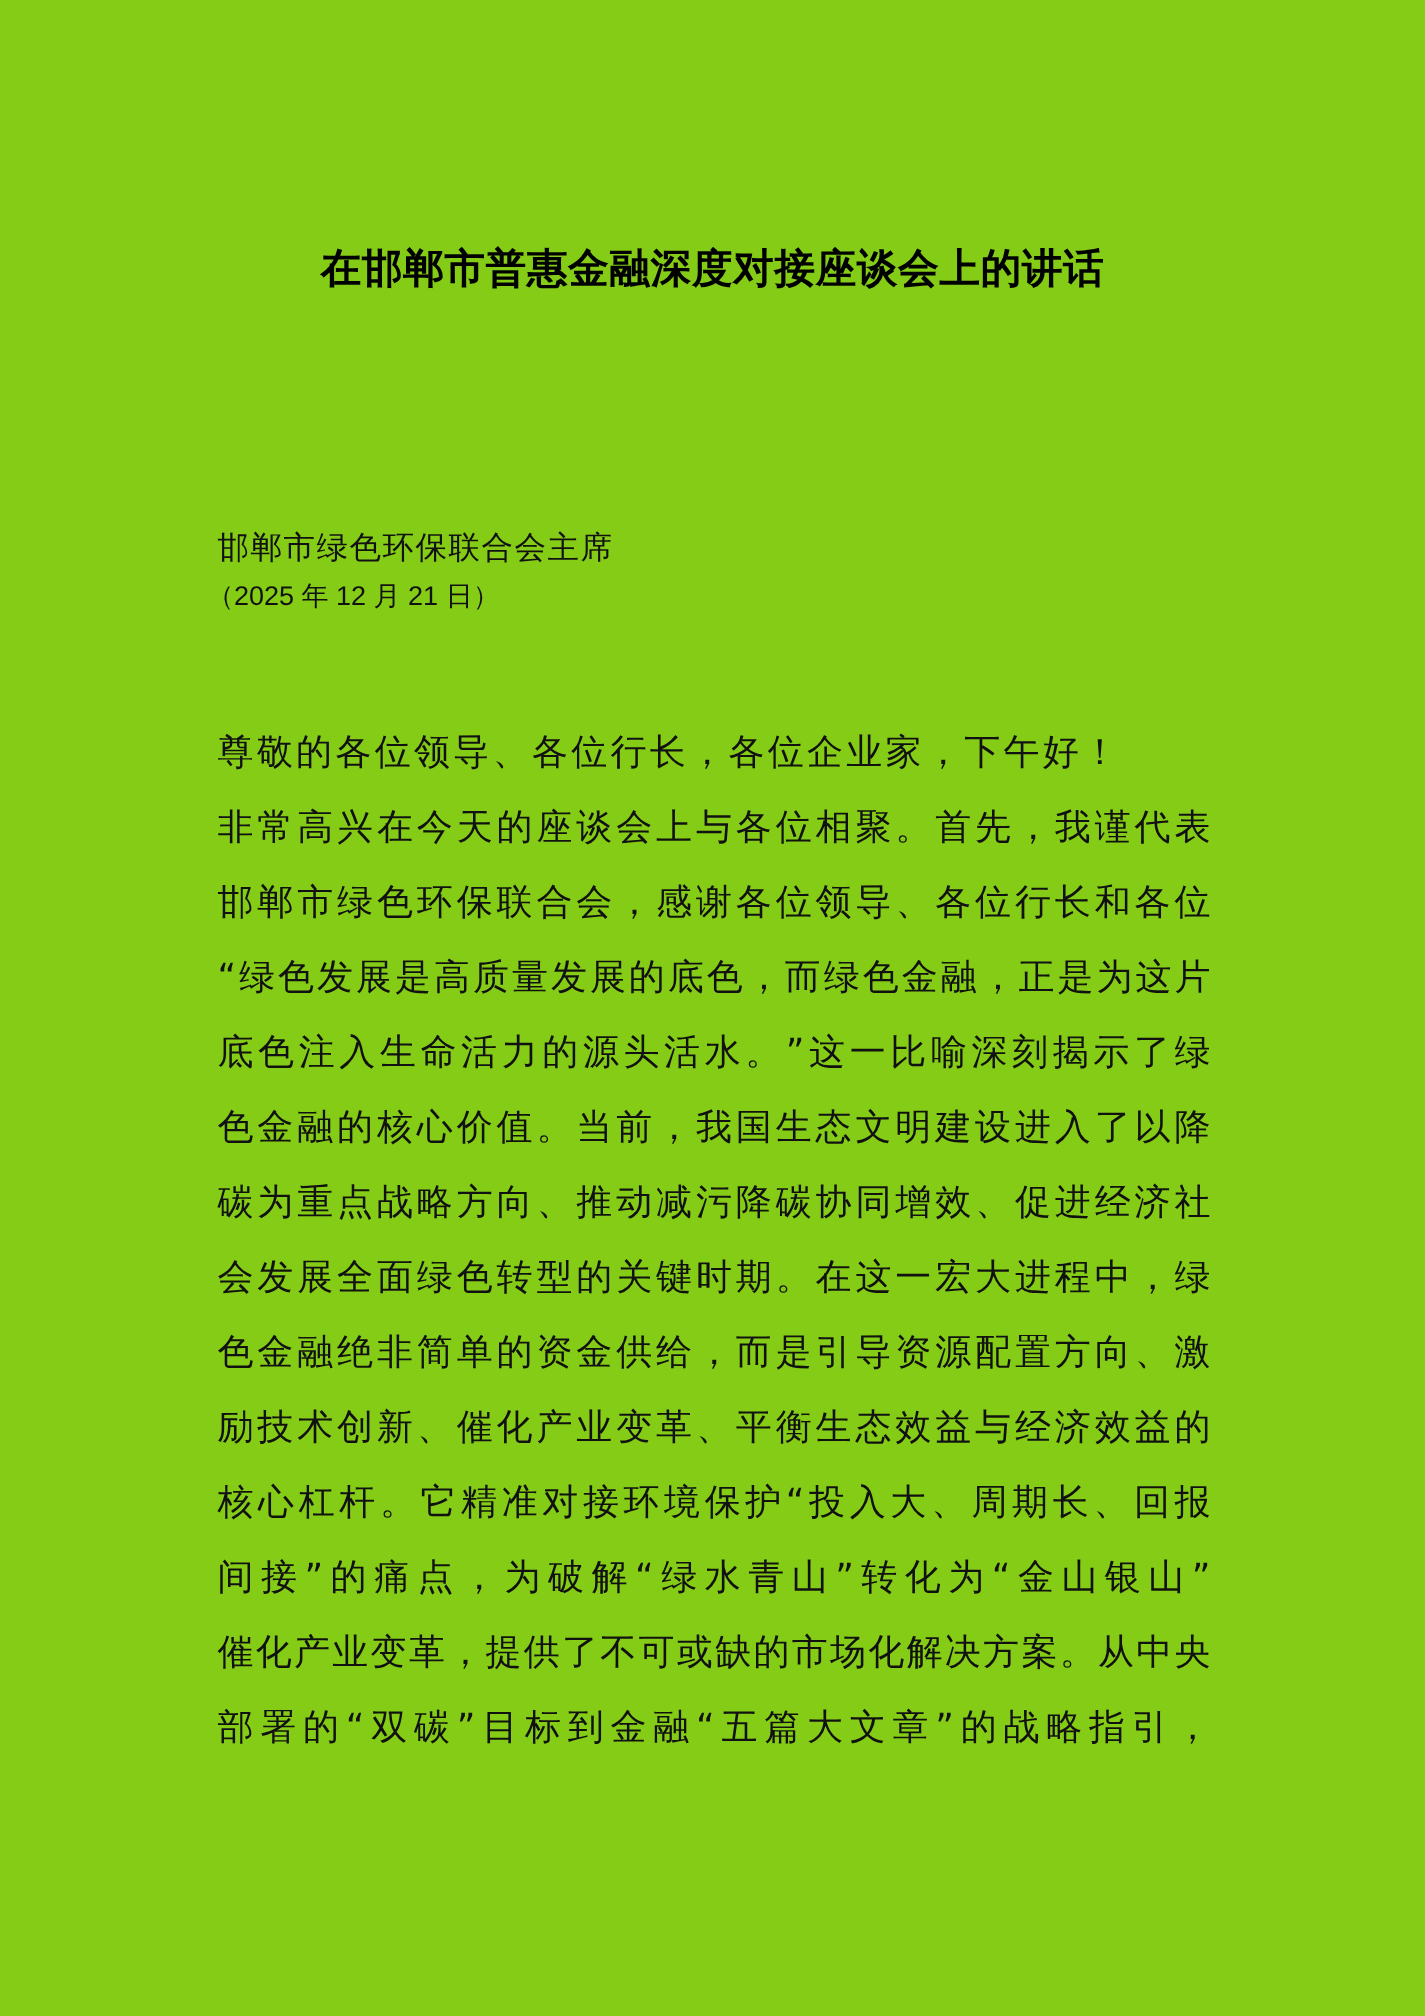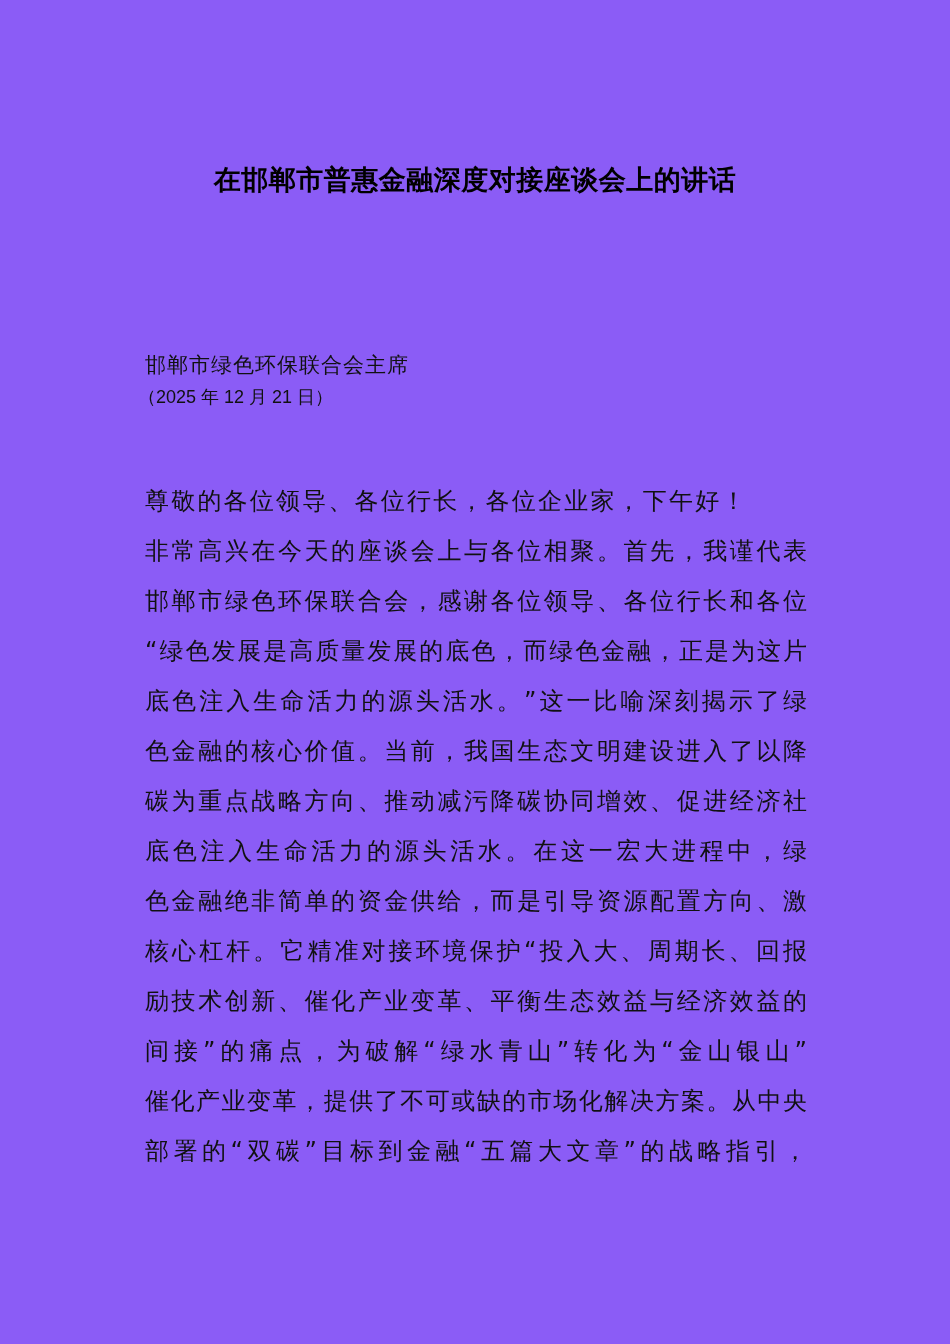--- a/index.html
+++ b/index.html
@@ -1,18 +1,18 @@
 <!DOCTYPE html>
 <html><head>
 <meta charset="utf-8">
 <style>
   html, body { margin: 0; padding: 0; background: #ffffff; }
   body { width: 950px; height: 1344px; position: relative; overflow: hidden;
          font-family: "DejaVu Sans", "Liberation Sans", sans-serif; color: #111; }
-  .page { position: absolute; left: 0; top: 0; width: 950px; height: 1344px; background: #8b5cf6; }
+  .page { position: absolute; left: 0; top: 0; width: 950px; height: 1344px; background: #84cc16; }
   .title { position: absolute; left: 0; width: 950px; top: 160px; text-align: center;
            font-family: "DejaVu Serif", "Liberation Serif", serif; font-weight: bold;
            font-size: 27px; letter-spacing: 0.5px; color: #000; line-height: 40px; }
   .meta { position: absolute; left: 145px; font-size: 21px; line-height: 30px; color: #111; }
   .author { top: 336px; letter-spacing: 1px; margin-top: 14px; }
   .date { top: 382px; left: 138px; font-family: "Liberation Sans", sans-serif; font-size: 18px; }
   .body { position: absolute; left: 145px; top: 482px; width: 662px; }
   .line { height: 50px; line-height: 38px; font-size: 24px; white-space: nowrap;
           text-align: justify; text-align-last: justify; letter-spacing: 0; }
   .line.short { text-align-last: left; letter-spacing: 2.2px; }
@@ -26,21 +26,21 @@
   <div class="meta date">（2025 年 12 月 21 日）</div>
 
   <div class="body">
     <div class="line short">尊敬的各位领导、各位行长，各位企业家，下午好！</div>
     <div class="line">非常高兴在今天的座谈会上与各位相聚。首先，我谨代表</div>
     <div class="line">邯郸市绿色环保联合会，感谢各位领导、各位行长和各位</div>
     <div class="line">“绿色发展是高质量发展的底色，而绿色金融，正是为这片</div>
     <div class="line">底色注入生命活力的源头活水。”这一比喻深刻揭示了绿</div>
     <div class="line">色金融的核心价值。当前，我国生态文明建设进入了以降</div>
     <div class="line">碳为重点战略方向、推动减污降碳协同增效、促进经济社</div>
-    <div class="line">底色注入生命活力的源头活水。在这一宏大进程中，绿</div>
+    <div class="line">会发展全面绿色转型的关键时期。在这一宏大进程中，绿</div>
     <div class="line">色金融绝非简单的资金供给，而是引导资源配置方向、激</div>
+    <div class="line">励技术创新、催化产业变革、平衡生态效益与经济效益的</div>
     <div class="line">核心杠杆。它精准对接环境保护“投入大、周期长、回报</div>
-    <div class="line">励技术创新、催化产业变革、平衡生态效益与经济效益的</div>
     <div class="line">间接”的痛点，为破解“绿水青山”转化为“金山银山”</div>
     <div class="line">催化产业变革，提供了不可或缺的市场化解决方案。从中央</div>
     <div class="line">部署的“双碳”目标到金融“五篇大文章”的战略指引，</div>
   </div>
 </div>
 
 </body></html>

